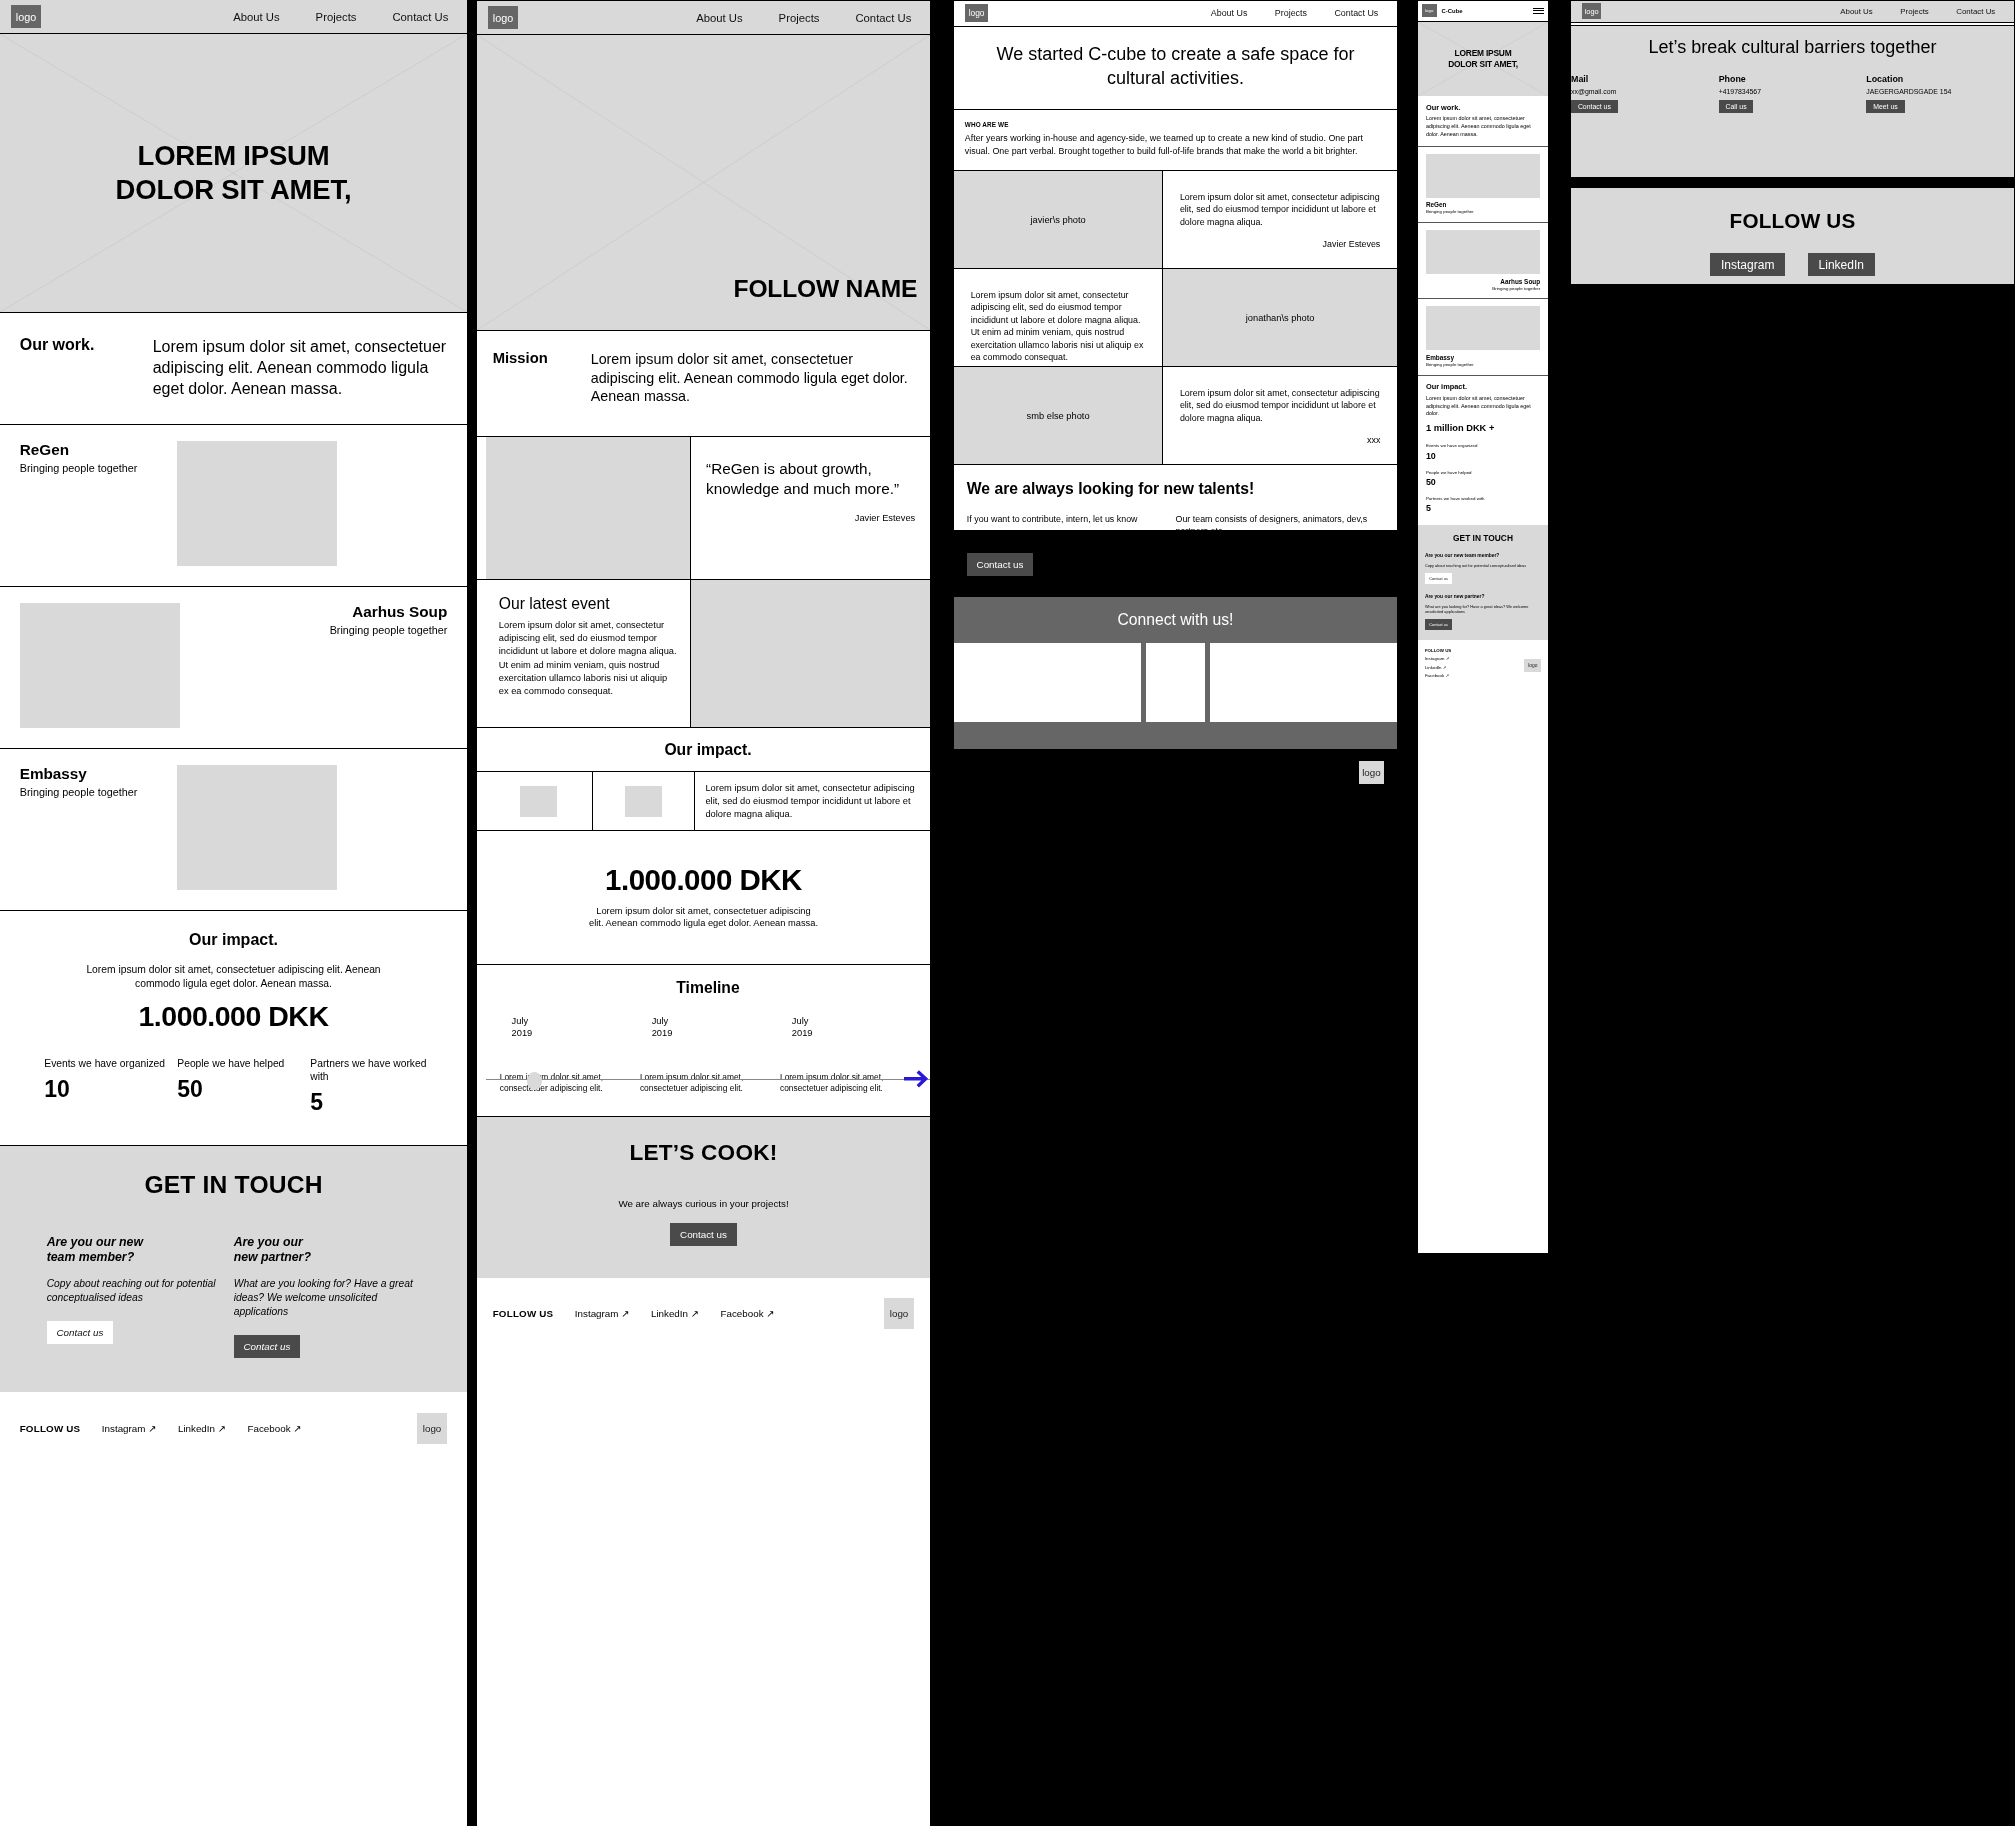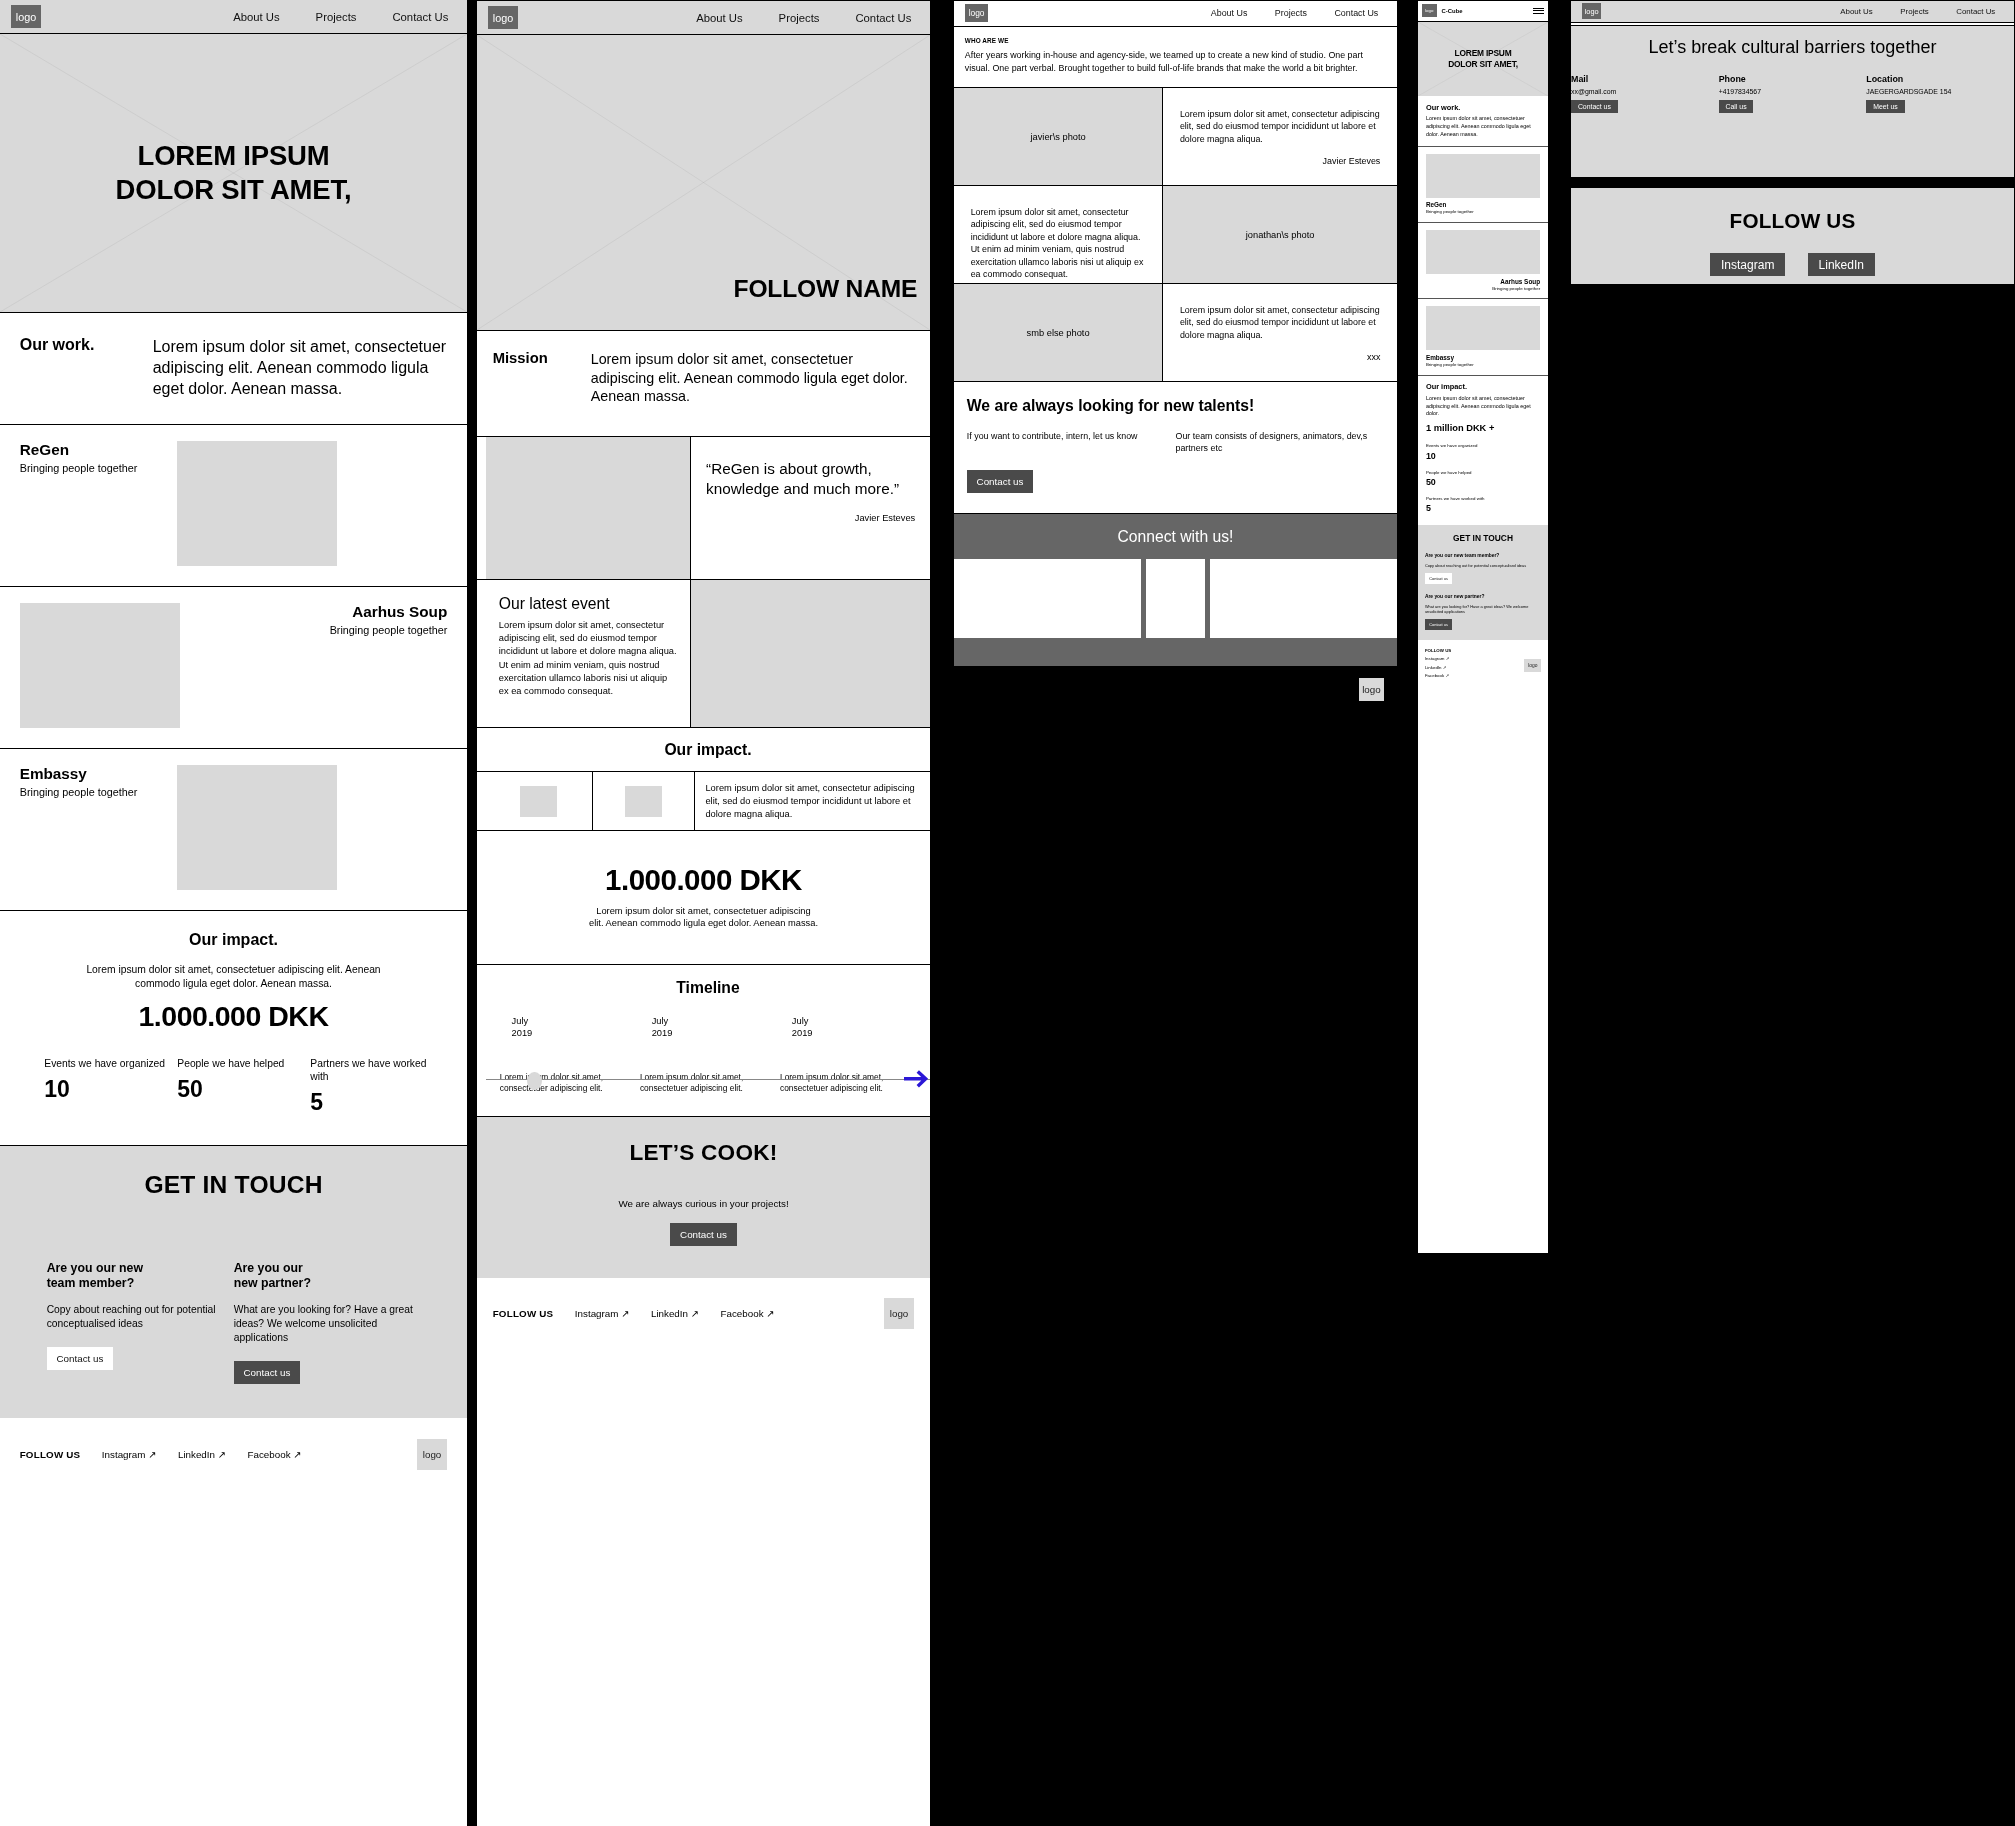--- a/index.html
+++ b/index.html
@@ -71,21 +71,21 @@
   #col1 .impact { padding:20.7px 19.7px 29.5px 19.7px; text-align:center; }
   #col1 .impact .hd { font-size:16px; font-weight:bold; }
   #col1 .impact .lead { font-size:10.3px; line-height:1.35; margin:13.8px auto 0; width:295px;}
   #col1 .impact .big { font-size:28.5px; font-weight:bold; margin-top:8.9px; letter-spacing:-0.5px;}
   #col1 .stats { display:flex; text-align:left; margin-top:25.6px; padding-left:24.6px;}
   #col1 .stats .st { width:133px; }
   #col1 .stats .k { font-size:10.3px; line-height:1.25; }
   #col1 .stats .v { font-size:23px; font-weight:bold; margin-top:4.9px; }
   #col1 .git { background:#d9d9d9; padding:24.6px 19.7px 34px 19.7px; }
   #col1 .git .hd { text-align:center; font-size:24.6px; font-weight:bold; letter-spacing:0.2px;}
-  #col1 .git .cols { display:flex; margin-top:62px; padding-left:27px;}
+  #col1 .git .cols { display:flex; margin-top:36px; padding-left:27px;font-style:italic;}
   #col1 .git .c { width:187px; }
   #col1 .git .q { font-size:12.3px; font-weight:bold; line-height:1.25; }
   #col1 .git .d { font-size:10.3px; line-height:1.35; margin-top:11.8px; }
   #col1 .git .btnwrap { margin-top:15.7px; }
   #col1 .foot { display:flex; align-items:center; padding:21.6px 19.7px; }
 
   
   #col2 { left:476px; top:0; width:455px; height:1827px; }
   #col2 .hero { height:295px; align-items:flex-end; justify-content:flex-end; padding:0 12.8px 25.6px 0; }
   #col2 .hero h1 { font-size:24.6px; }
@@ -428,20 +428,23 @@
 
   <div class="navbar plainwhite">
     <div class="logo-box">logo</div>
     <div class="nav-links">
       <span>About Us</span>
       <span>Projects</span>
       <span>Contact Us</span>
     </div>
   </div>
 
+  <div class="intro">
+    <h1>We started C-cube to create a safe space for cultural activities.</h1>
+  </div>
 
   <div class="who">
     <div class="kicker">WHO ARE WE</div>
     <p>After years working in-house and agency-side, we teamed up to create a new kind of studio. One part visual. One part verbal. Brought together to build full-of-life brands that make the world a bit brighter.</p>
   </div>
 
   <div class="bio">
     <div class="ph" style="width:47%;">javier\s photo</div>
     <div class="tx" style="flex:1;border-left:1px solid #000;">
       <div>Lorem ipsum dolor sit amet, consectetur adipiscing elit, sed do eiusmod tempor incididunt ut labore et dolore magna aliqua.</div>

